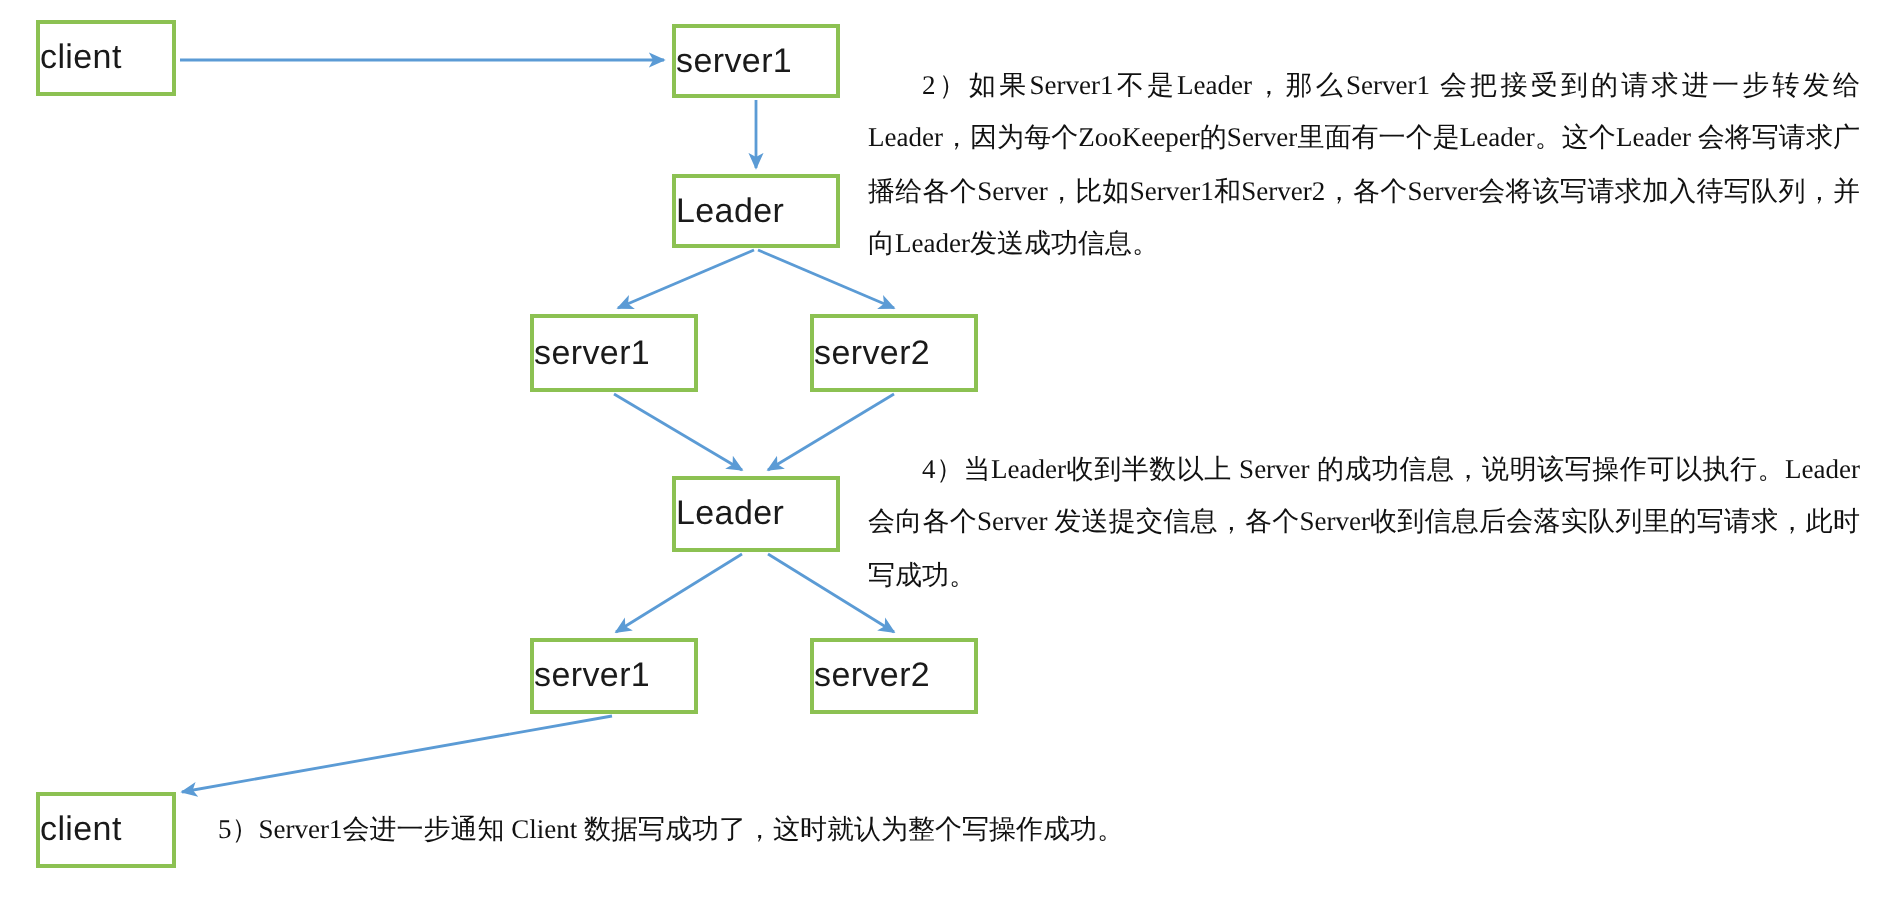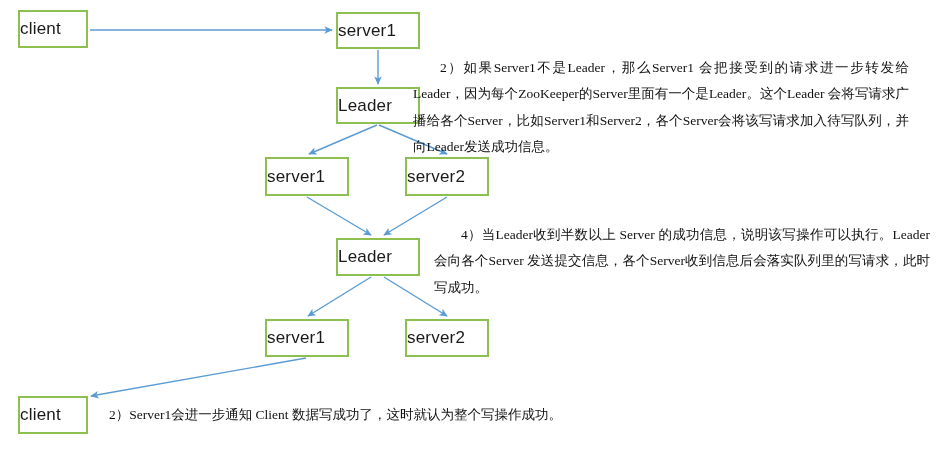--- a/index.html
+++ b/index.html
@@ -100,17 +100,17 @@
         <span>server1</span>
       </div>
       <div class="node" style="left: 405px; top: 319px; width: 84px; height: 38px;">
         <span>server2</span>
       </div>
       <div class="node" style="left: 18px; top: 396px; width: 70px; height: 38px;">
         <span>client</span>
       </div>
     </div>
 
-  <div class="note note-indent" style="left: 413px; top: 30px; width: 496px; margin-top: 25px;">2）如果Server1不是Leader，那么Server1 会把接受到的请求进一步转发给Leader，因为每个ZooKeeper的Server里面有一个是Leader。这个Leader 会将写请求广播给各个Server，比如Server1和Server2，各个Server会将该写请求加入待写队列，并向Leader发送成功信息。</div>
+  <div class="note note-indent" style="left: 434px; top: 30px; width: 496px;">2）如果Server1不是Leader，那么Server1 会把接受到的请求进一步转发给Leader，因为每个ZooKeeper的Server里面有一个是Leader。这个Leader 会将写请求广播给各个Server，比如Server1和Server2，各个Server会将该写请求加入待写队列，并向Leader发送成功信息。</div>
   <div class="note note-indent" style="left: 434px; top: 222px; width: 496px;">4）当Leader收到半数以上 Server 的成功信息，说明该写操作可以执行。Leader会向各个Server 发送提交信息，各个Server收到信息后会落实队列里的写请求，此时写成功。</div>
-  <div class="note" style="left: 109px; top: 402px; width: 560px;">2）Server1会进一步通知 Client 数据写成功了，这时就认为整个写操作成功。</div>
+  <div class="note" style="left: 109px; top: 402px; width: 560px;">5）Server1会进一步通知 Client 数据写成功了，这时就认为整个写操作成功。</div>
 
 </div>
 
 </body></html>

